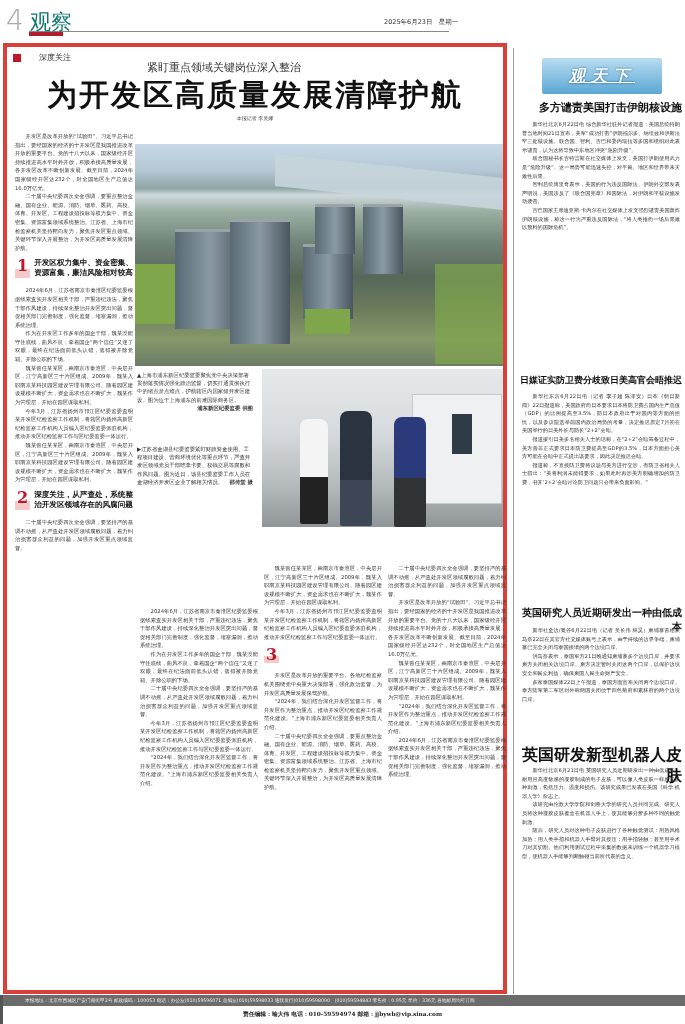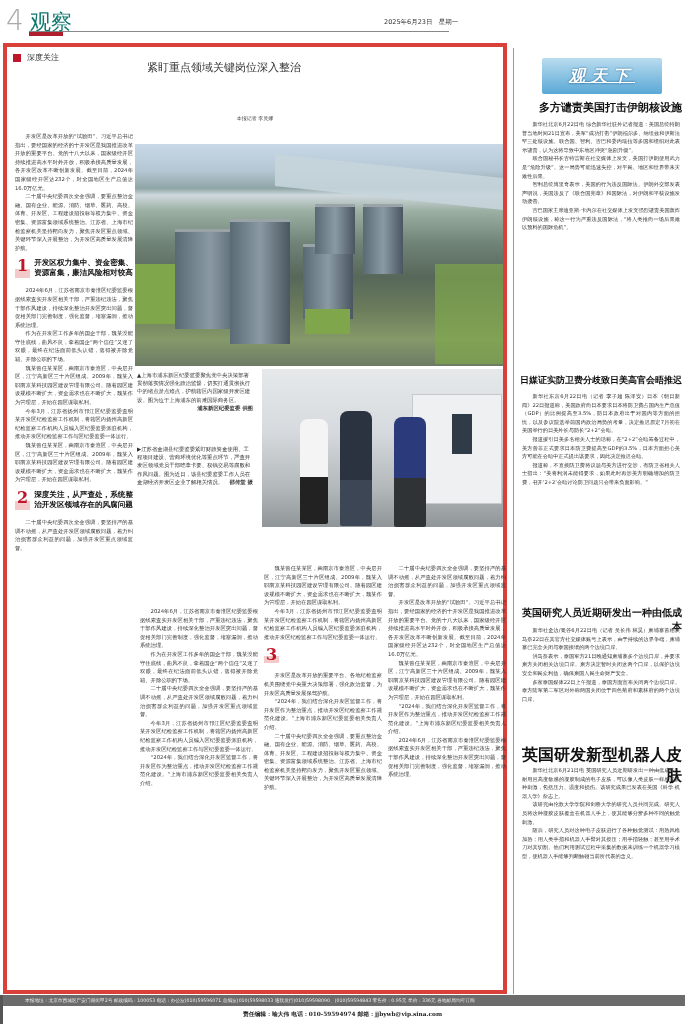--- a/index.html
+++ b/index.html
@@ -9,21 +9,21 @@
   .masthead { position: absolute; left: 0; top: 0; width: 685px; height: 44px; }
   .page-num { position: absolute; left: 6px; top: 4px; font-family: "DejaVu Sans", sans-serif; font-size: 28px; color: #aaa; font-weight: 300; }
   .section-title { position: absolute; left: 30px; top: 8px; font-size: 21px; color: #0f766e; }
   .section-underline { position: absolute; left: 29px; top: 32px; width: 34px; height: 4px; background: #b01e2e; }
   .mast-rule { position: absolute; left: 29px; top: 31px; width: 420px; height: 1px; background: #888; }
   .date-line { position: absolute; left: 384px; top: 18px; font-family: "DejaVu Sans", sans-serif; font-size: 6.5px; color: #333; }
   .paper-logo { position: absolute; left: 596px; top: 10px; font-size: 15px; color: #c0162a; font-style: italic; letter-spacing: -1px; font-weight: bold; }
 
   .feature-frame { position: absolute; left: 3px; top: 43px; width: 504px; height: 951px; border: 4px solid #d9403a; }
 
-  .column-tag { position: absolute; left: 6px; top: 5px; font-size: 8px; color: #333; display: flex; align-items: center; gap: 6px; }
+  .column-tag { position: absolute; left: 6px; top: 5px; font-size: 8px; color: #333; display: flex; align-items: center; gap: 18px; }
   .tag-icon { width: 8px; height: 8px; background: #c0162a; display: inline-block; }
 
   .kicker { position: absolute; left: 0; width: 434px; top: 13px; text-align: center; font-family: "DejaVu Sans", sans-serif; font-size: 11px; color: #333; }
   .headline { position: absolute; left: 0; width: 496px; top: 28px; text-align: center; font-size: 30px; font-weight: bold; color: #111; letter-spacing: 2px; }
   .byline { position: absolute; left: 0; width: 496px; top: 68px; text-align: center; font-family: "DejaVu Sans", sans-serif; font-size: 5px; color: #444; }
 
   .col { position: absolute; font-family: "DejaVu Sans", sans-serif; font-size: 5.3px; line-height: 8.6px; color: #333; text-align: justify; }
   .col p { text-indent: 2em; margin-bottom: 0; }
   .col-1 { left: 8px; top: 85px; width: 118px; height: 860px; overflow: hidden; }
   .col-2 { left: 133px; top: 560px; width: 118px; height: 385px; overflow: hidden; }
@@ -73,20 +73,21 @@
     &nbsp;&nbsp;<span>星期一</span>
   </div>
 </div>
 
 <div class="feature-frame">
   <div class="column-tag">
     <span class="tag-icon"></span>
     <span>深度关注</span>
   </div>
   <div class="kicker">紧盯重点领域关键岗位深入整治</div>
+  <h1 class="headline">为开发区高质量发展清障护航</h1>
   <div class="byline">本报记者 李灵娜</div>
 
   <div class="col col-1">
     <p>开发区是改革开放的“试验田”。习近平总书记指出，要经国家的经济的十开发区是我国推进改革开放的重要平台。党的十八大以来，国家级经开区持续推进高水平对外开放，积极承接高质量发展，各开发区改革不断创新发展。截至目前，2024年国家级经开区达232个，对全国地区生产总值达16.0万亿元。</p>
     <p>二十届中央纪委四次全会强调，要重点整治金融、国有企业、能源、消防、烟草、医药、高校、体育、开发区、工程建设招投标等权力集中、资金密集、资源富集领域系统整治。江苏省、上海市纪检监察机关坚持靶向发力，聚焦开发区重点领域、关键环节深入开展整治，为开发区高质量发展清障护航。</p>
     <div class="subhead">
       <span class="subhead-num">1</span>
       <span class="subhead-text">开发区权力集中、资金密集、资源富集，廉洁风险相对较高</span>
     </div>
     <p>2024年6月，江苏省南京市秦淮区纪委监委根据线索查实开发区相关干部，严重违纪违法，聚焦干部作风建设，持续深化整治开发区突出问题，督促相关部门完善制度，强化监督，堵塞漏洞，推动系统治理。</p>

